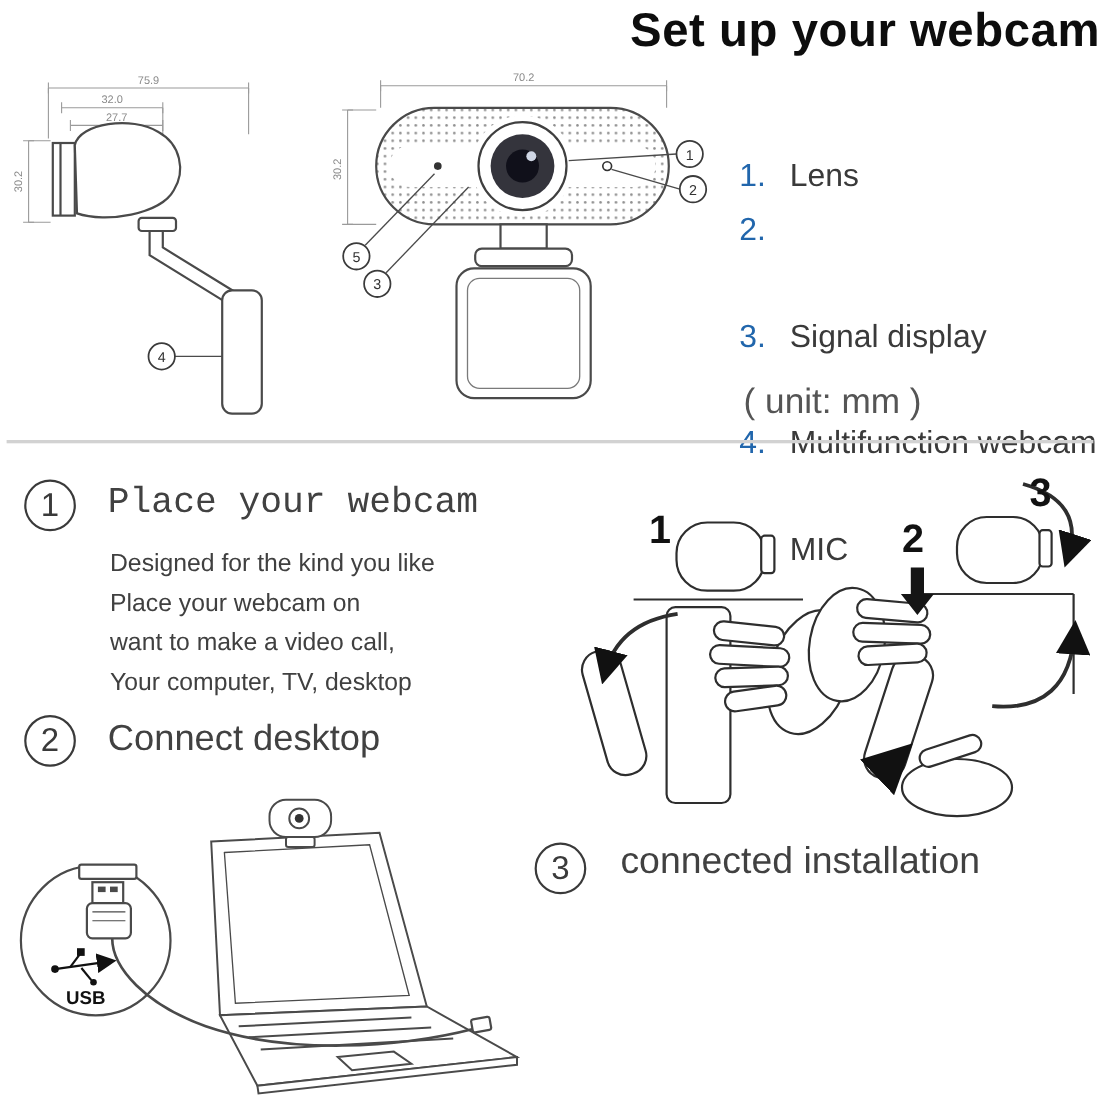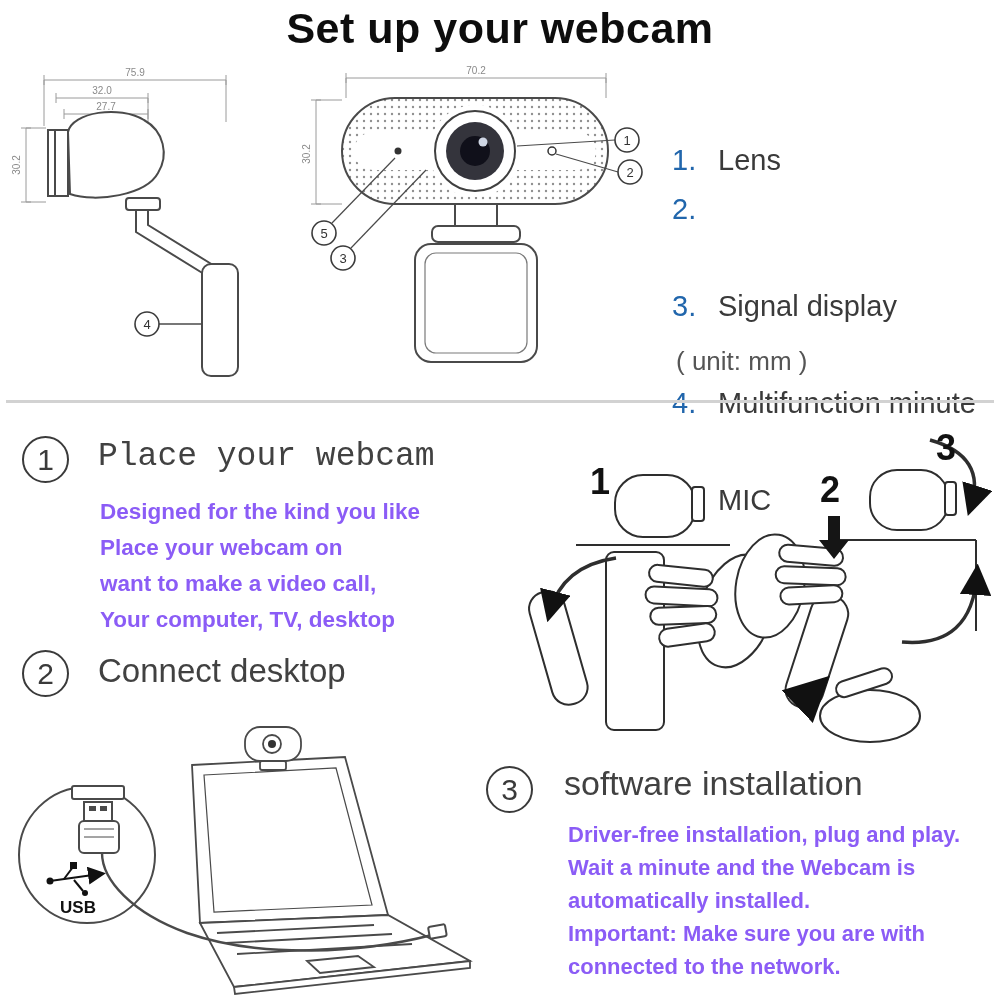--- a/index.html
+++ b/index.html
@@ -1,49 +1,49 @@
 <!DOCTYPE html>
 <html><head>
 <meta charset="utf-8">
 <style>
   * { margin:0; padding:0; box-sizing:border-box; }
   html,body { background:#ffffff; }
   body { width:1000px; height:1000px; font-family:"Liberation Sans", sans-serif; }
   .page { position:relative; width:1000px; height:1000px; background:#fff; overflow:hidden; }
 
-  .title { position:absolute; top:4px; left:0; width:100%; text-align:center;
+  .title { position:absolute; top:4px; left:0; width:100%; text-align:right;
            font-size:43px; font-weight:800; color:#0d0d0d; letter-spacing:.5px; }
 
   .svg-side   { position:absolute; left:8px;   top:62px;  width:300px; height:330px; }
   .svg-front  { position:absolute; left:298px; top:62px;  width:360px; height:345px; }
   .svg-mount  { position:absolute; left:498px; top:416px; width:500px; height:330px; }
   .svg-laptop { position:absolute; left:2px;   top:695px; width:480px; height:305px; }
 
   svg text { font-family:"Liberation Sans", sans-serif; }
 
   .parts-list { position:absolute; left:672px; top:96px; }
   .part-item  { display:flex; align-items:baseline; font-size:29px; color:#3a3a3a; margin-bottom:16px; }
   .part-num   { color:#2166ac; width:46px; flex:0 0 46px; }
   .part-label { color:#3a3a3a;margin-top:48px; }
-  .unit-note  { position:absolute; left:676px; top:346px; font-size:26px; color:#555;text-align:center; }
+  .unit-note  { position:absolute; left:676px; top:346px; font-size:32px; color:#555;text-align:center; }
 
   .divider { position:absolute; left:6px; top:400px; width:988px; height:3px; background:#d2d2d2; }
 
   .step-circle { position:absolute; width:47px; height:47px; border:2.5px solid #3a3a3a; border-radius:50%;
                  display:flex; align-items:center; justify-content:center; font-size:30px; color:#3a3a3a; }
   .c1 { left:22px;  top:436px; }
   .c2 { left:22px;  top:650px; }
   .c3 { left:486px; top:766px; }
 
   .step-heading { position:absolute; color:#414141; }
   .h1 { left:98px;  top:438px; font-size:33px;font-family:Liberation Mono, monospace; }
   .h2 { left:98px;  top:652px; font-size:33px; }
   .h3 { left:564px; top:764px; font-size:34px; }
 
-  .step-body { position:absolute; color:#8b5cf6;font-weight:bold; }
+  .step-body { position:absolute; color:#404040; }
   .step1-body { left:100px; top:494px; font-size:22.5px; line-height:36px; }
   .step3-body { left:568px; top:818px; font-size:22px;   line-height:33px; }
 </style>
 </head>
 <body>
 
 <div class="page">
 
   <h1 class="title">Set up your webcam</h1>
 
@@ -150,21 +150,21 @@
     </div>
     <div class="part-item">
       <span class="part-num">2.</span>
     </div>
     <div class="part-item">
       <span class="part-num">3.</span>
       <span class="part-label">Signal display</span>
     </div>
     <div class="part-item">
       <span class="part-num">4.</span>
-      <span class="part-label">Multifunction minute</span>
+      <span class="part-label">Multifunction webcam</span>
     </div>
     <div class="part-item">
       <span class="part-num">5.</span>
       <span class="part-label">MIC</span>
     </div>
   </div>
   <div class="unit-note">( unit: mm )</div>
 
   <div class="divider"></div>
 
@@ -272,22 +272,15 @@
       <rect x="68" y="167" width="7" height="7" fill="#111" stroke="none"></rect>
       <path d="M72,185 L81,196"></path>
       <circle cx="83" cy="198" r="3" fill="#111" stroke="none"></circle>
     </g>
     <text x="76" y="218" text-anchor="middle" font-size="17" font-weight="bold" fill="#111">USB</text>
   </svg>
 
   <div class="step-circle c3">
     <span>3</span>
   </div>
-  <div class="step-heading h3">software installation</div>
-  <div class="step-body step3-body">
-    <div>Driver-free installation, plug and play.</div>
-    <div>Wait a minute and the Webcam is</div>
-    <div>automatically installed.</div>
-    <div>Important: Make sure you are with</div>
-    <div>connected to the network.</div>
-  </div>
+  <div class="step-heading h3">connected installation</div>
 
 </div>
 
 </body></html>

